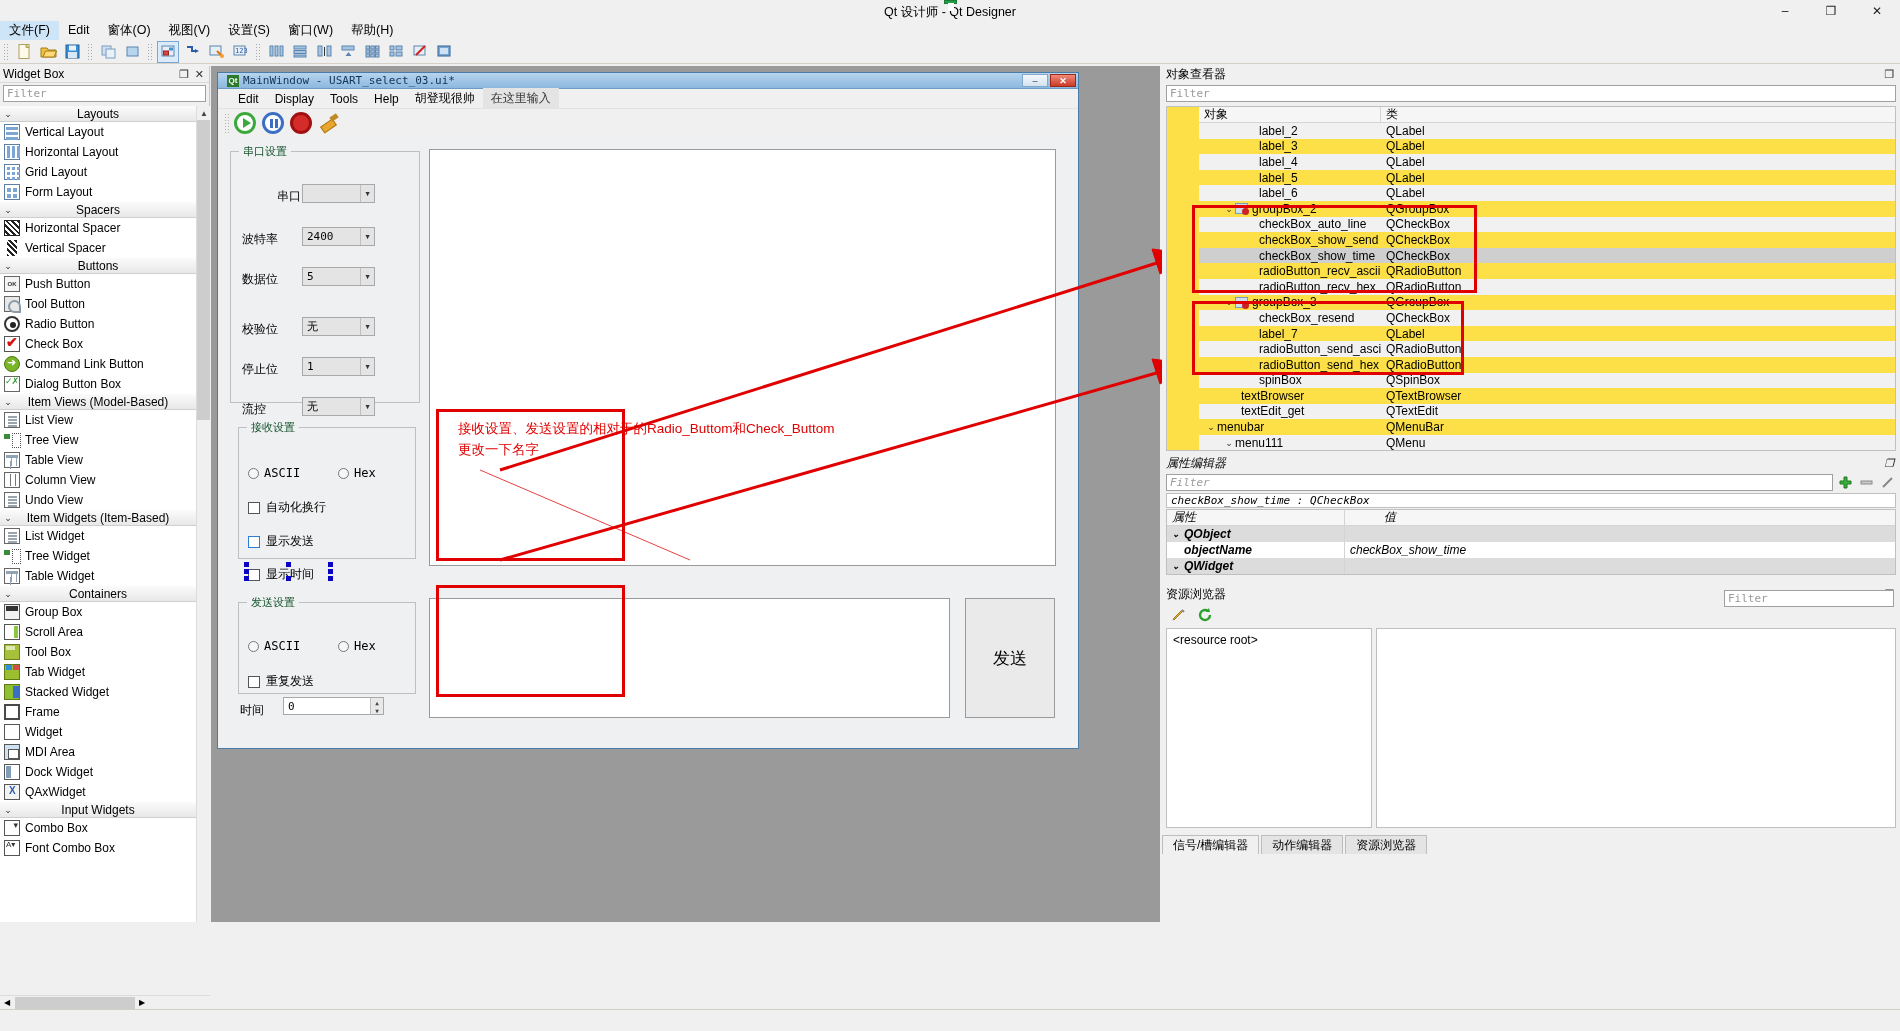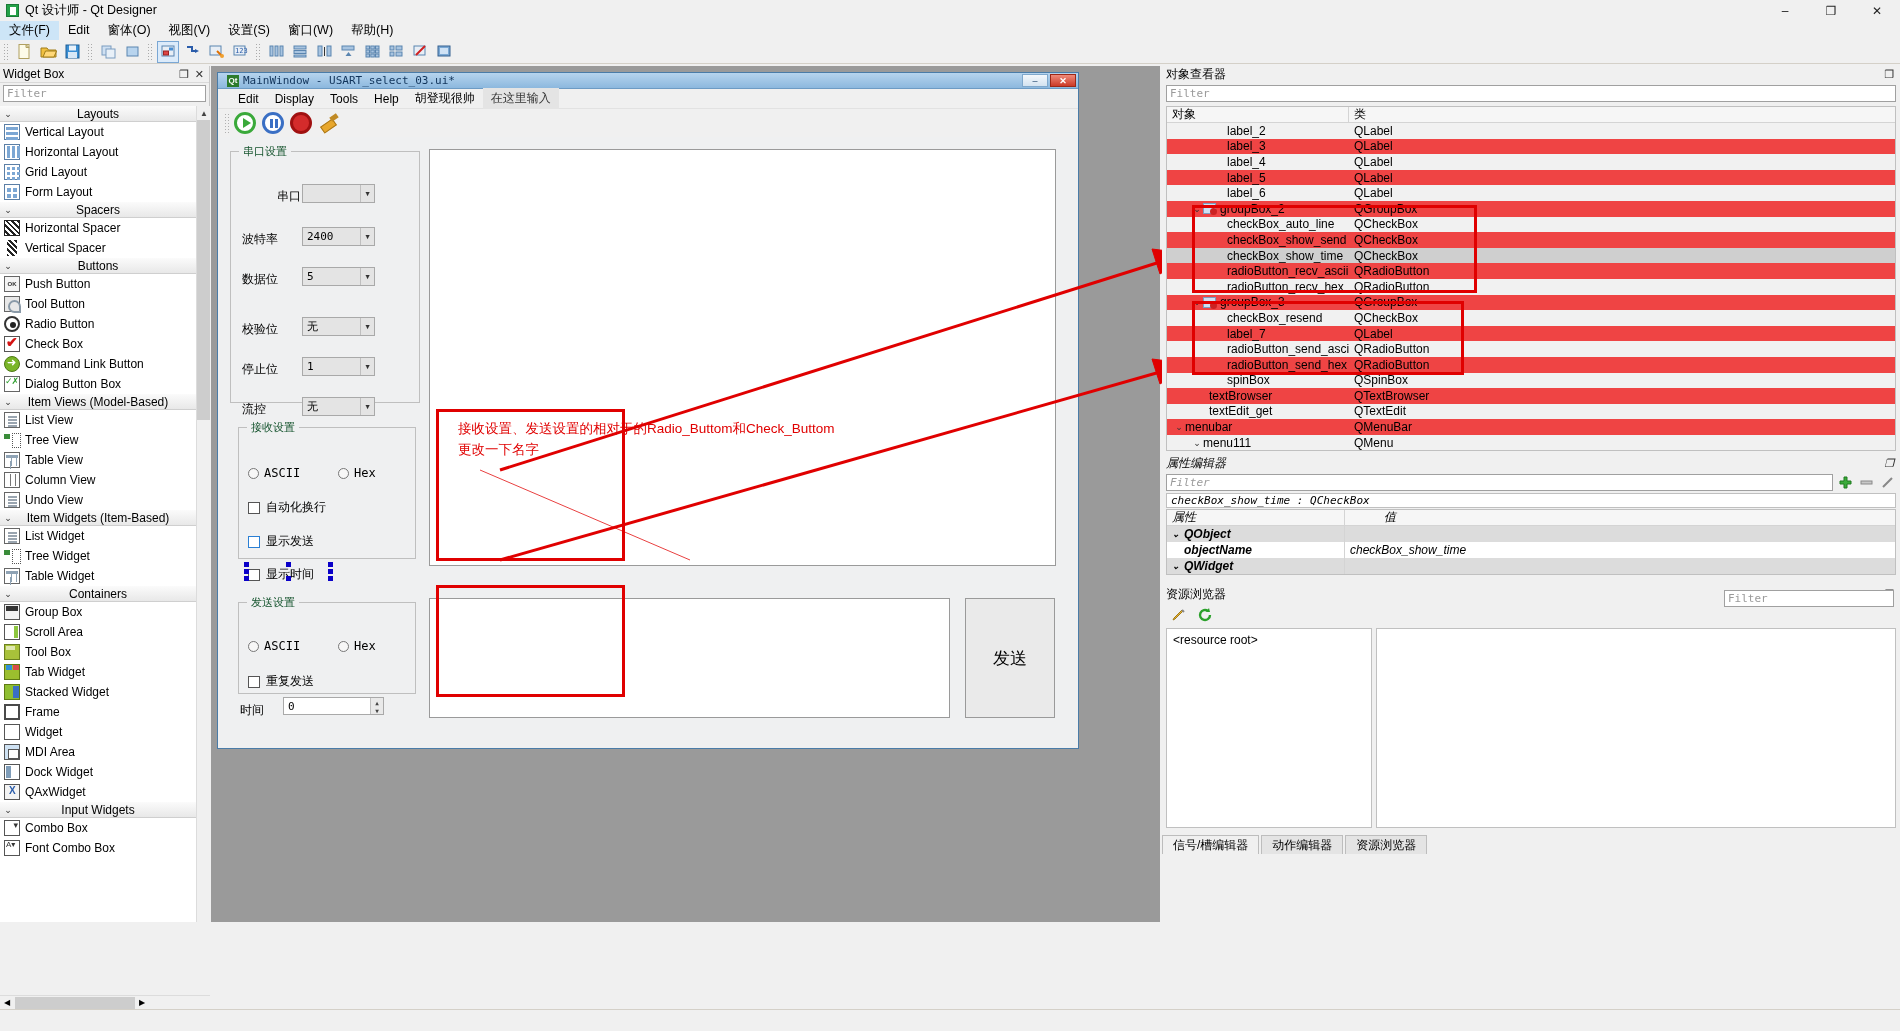--- a/index.html
+++ b/index.html
@@ -11,21 +11,21 @@
     font-size: 12px;
     background: #f0f0f0;
     color: #000;
   }
   #app { position: relative; width: 1900px; height: 1031px; background: #f0f0f0; }
 
   
   .titlebar {
     position: absolute; left:0; top:0; width:1900px; height:21px;
     background: #f0f0f0;
-    display:flex; align-items:center;
+    display:flex; align-items:center;flex-direction:column;
   }
   .titlebar .tb-icon {
     width:13px; height:13px; margin-left:6px; margin-right:6px;
     background:#24a148; border:1px solid #1a7a36; position:relative;
   }
   .titlebar .tb-icon::after{
     content:""; position:absolute; left:3px; top:2px; width:6px; height:8px; background:#fff;
   }
   .titlebar .tb-title { font-size:12.5px; color:#000; }
   .winbtns { position:absolute; right:0; top:0; height:21px; display:flex; }
@@ -212,21 +212,21 @@
   .annot-text { position:absolute; color:#e00000; font-size:13.5px; line-height:21px; }
 
   
   .rdock { position:absolute; background:#f0f0f0; }
   .obj-insp { left:1162px; top:66px; width:738px; height:387px; }
   .rd-title { height:17px; display:flex; align-items:center; padding-left:4px; font-size:12px; color:#000; }
   .rd-title .rd-btn { margin-left:auto; padding-right:6px; font-size:11px; color:#333; }
   .rd-filter { margin:2px 4px; height:17px; border:1px solid #a0a0a0; background:#fff; display:flex;
                align-items:center; padding-left:3px; }
   .rd-filter span { color:#9a9a9a; font-family:"DejaVu Sans Mono", monospace; font-size:11px; }
-  .tree-wrap { position:absolute; left:4px; top:40px; right:4px; bottom:2px; background:#ef4444; border:1px solid #c0c0c0; overflow:hidden; }
+  .tree-wrap { position:absolute; left:4px; top:40px; right:4px; bottom:2px; background:#fde047; border:1px solid #c0c0c0; overflow:hidden;padding-left:32px; }
   .tree-head { height:16px; background:#f6f6f6; border-bottom:1px solid #d4d4d4; display:flex; font-size:12px; }
   .tree-head .th { padding-left:5px; display:flex; align-items:center; }
   .th-obj { width:182px; border-right:1px solid #d4d4d4; }
   .trow { height:15.6px; display:flex; font-size:12px; align-items:center; }
   .trow.alt { background:#f1f1f1; }
   .trow.sel { background:#cfcfcf; }
   .trow .c1 { width:182px; display:flex; align-items:center; overflow:hidden; white-space:nowrap; }
   .trow .c2 { flex:1; padding-left:5px; white-space:nowrap; }
   .trow .chv { width:12px; text-align:center; font-size:9px; color:#333; }
   .trow .gico { width:13px; height:11px; margin-right:4px; position:relative; background:#cfe0f2; border:1px solid #7a9cc0; }

